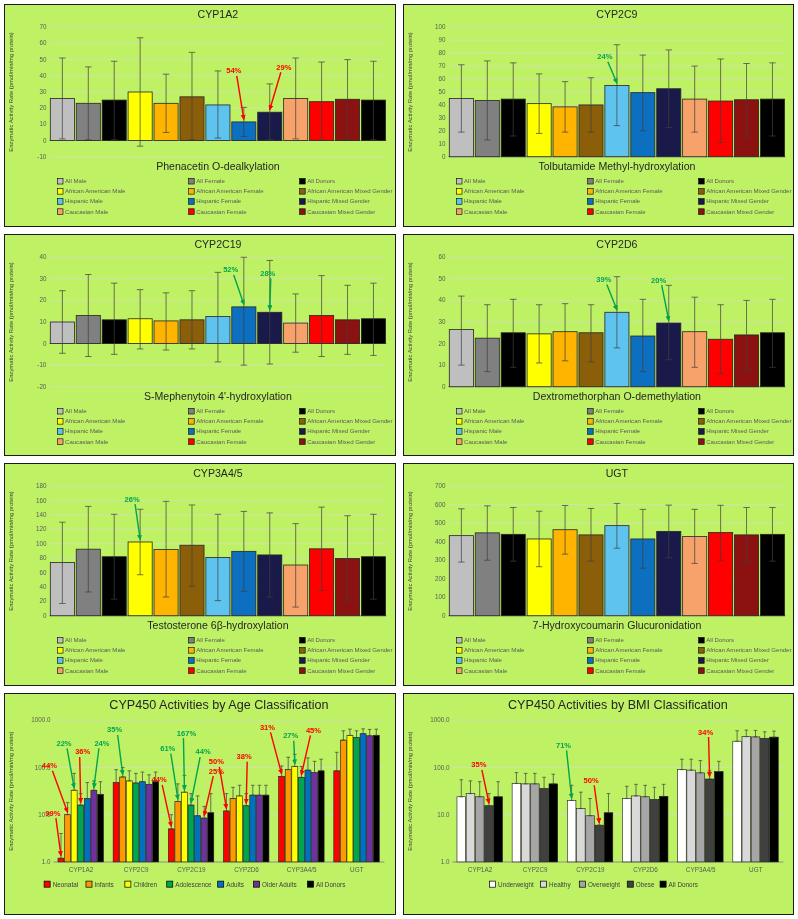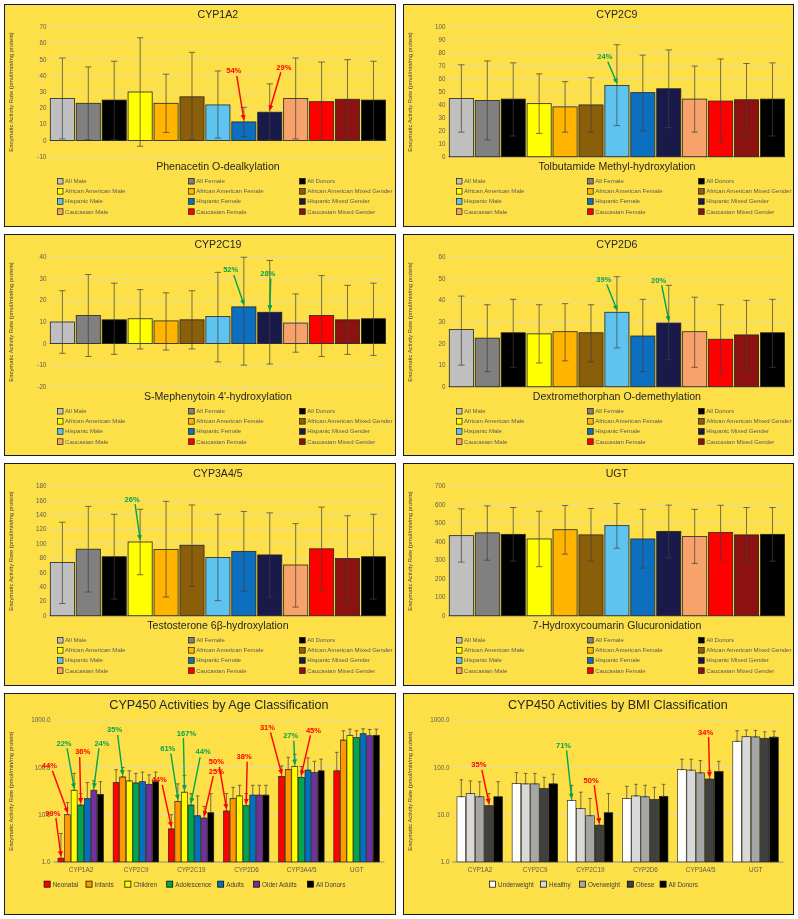--- a/index.html
+++ b/index.html
@@ -1,19 +1,19 @@
 <!DOCTYPE html>
 <html><head>
 <meta charset="utf-8">
 <style>
   *{margin:0;padding:0;box-sizing:border-box}
   html,body{background:#ffffff}
   body{width:798px;height:919px;padding:4px;font-family:"Liberation Sans",sans-serif}
   .grid{display:grid;grid-template-columns:1fr 1fr;grid-template-rows:repeat(4,1fr);gap:7px;width:100%;height:100%}
-  .panel{border:1.6px solid #1a1a1a;background:#fde047;overflow:hidden}
+  .panel{border:1.6px solid #1a1a1a;background:#bef264;overflow:hidden}
   .panel svg{display:block;width:100%;height:100%}
   text{font-family:"Liberation Sans",sans-serif}
 </style>
 </head>
 <body>
 
 <div class="grid">
     <div class="panel">
       <svg viewBox="0 0 386 218" preserveAspectRatio="none">
         <defs>

